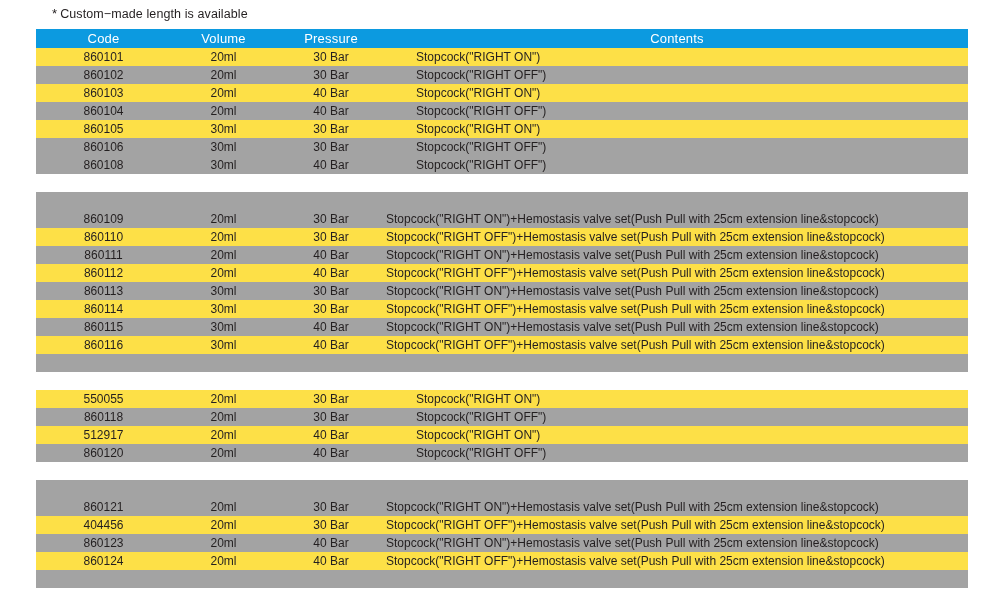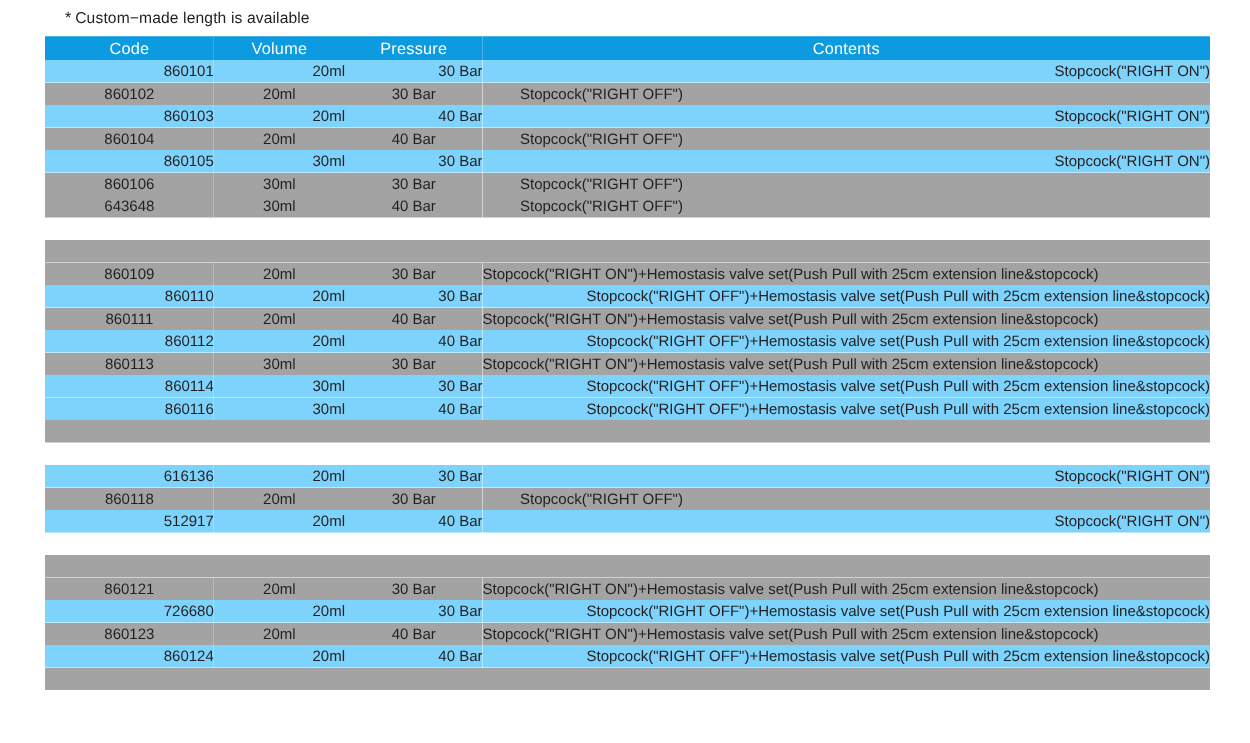--- a/index.html
+++ b/index.html
@@ -63,22 +63,21 @@
     font-size: 12px;
     color: #231f20;
     vertical-align: middle;
     overflow: hidden;
     white-space: nowrap;
   }
   table.spec tbody tr.shaded td {
     background: #a3a3a3;
   }
   table.spec tbody tr.plain td {
-    background: #7dd3fc;
-    text-align: right;
+    background: #fde047;
   }
   td.c-code   { width: 135px; text-align: center; }
   td.c-vol    { width: 105px; text-align: center; }
   td.c-pres   { width: 110px; text-align: center; }
   td.c-cont   { width: 582px; text-align: left; padding-left: 0; }
   th.c-code   { width: 135px; }
   th.c-vol    { width: 105px; }
   th.c-pres   { width: 110px; }
   th.c-cont   { width: 582px; }
   .cont-inner {
@@ -152,21 +151,21 @@
           </tr>
           <tr class="shaded">
             <td class="c-code">860106</td>
             <td class="c-vol">30ml</td>
             <td class="c-pres">30 Bar</td>
             <td class="c-cont">
               <span class="cont-inner" style="padding-left: 30px;">Stopcock("RIGHT OFF")</span>
             </td>
           </tr>
           <tr class="shaded">
-            <td class="c-code">643648</td>
+            <td class="c-code">860108</td>
             <td class="c-vol">30ml</td>
             <td class="c-pres">40 Bar</td>
             <td class="c-cont">
               <span class="cont-inner" style="padding-left: 30px;">Stopcock("RIGHT OFF")</span>
             </td>
           </tr>
           <tr class="gap">
             <td colspan="4"></td>
           </tr>
           <tr class="shaded">
@@ -213,36 +212,44 @@
             </td>
           </tr>
           <tr class="plain">
             <td class="c-code">860114</td>
             <td class="c-vol">30ml</td>
             <td class="c-pres">30 Bar</td>
             <td class="c-cont">
               <span class="cont-inner" style="padding-left: 0px;">Stopcock("RIGHT OFF")+Hemostasis valve set(Push Pull with 25cm extension line&amp;stopcock)</span>
             </td>
           </tr>
+          <tr class="shaded">
+            <td class="c-code">860115</td>
+            <td class="c-vol">30ml</td>
+            <td class="c-pres">40 Bar</td>
+            <td class="c-cont">
+              <span class="cont-inner" style="padding-left: 0px;">Stopcock("RIGHT ON")+Hemostasis valve set(Push Pull with 25cm extension line&amp;stopcock)</span>
+            </td>
+          </tr>
           <tr class="plain">
             <td class="c-code">860116</td>
             <td class="c-vol">30ml</td>
             <td class="c-pres">40 Bar</td>
             <td class="c-cont">
               <span class="cont-inner" style="padding-left: 0px;">Stopcock("RIGHT OFF")+Hemostasis valve set(Push Pull with 25cm extension line&amp;stopcock)</span>
             </td>
           </tr>
           <tr class="shaded">
             <td colspan="4"></td>
           </tr>
           <tr class="gap">
             <td colspan="4"></td>
           </tr>
           <tr class="plain">
-            <td class="c-code">616136</td>
+            <td class="c-code">550055</td>
             <td class="c-vol">20ml</td>
             <td class="c-pres">30 Bar</td>
             <td class="c-cont">
               <span class="cont-inner" style="padding-left: 30px;">Stopcock("RIGHT ON")</span>
             </td>
           </tr>
           <tr class="shaded">
             <td class="c-code">860118</td>
             <td class="c-vol">20ml</td>
             <td class="c-pres">30 Bar</td>
@@ -251,36 +258,44 @@
             </td>
           </tr>
           <tr class="plain">
             <td class="c-code">512917</td>
             <td class="c-vol">20ml</td>
             <td class="c-pres">40 Bar</td>
             <td class="c-cont">
               <span class="cont-inner" style="padding-left: 30px;">Stopcock("RIGHT ON")</span>
             </td>
           </tr>
+          <tr class="shaded">
+            <td class="c-code">860120</td>
+            <td class="c-vol">20ml</td>
+            <td class="c-pres">40 Bar</td>
+            <td class="c-cont">
+              <span class="cont-inner" style="padding-left: 30px;">Stopcock("RIGHT OFF")</span>
+            </td>
+          </tr>
           <tr class="gap">
             <td colspan="4"></td>
           </tr>
           <tr class="shaded">
             <td colspan="4"></td>
           </tr>
           <tr class="shaded">
             <td class="c-code">860121</td>
             <td class="c-vol">20ml</td>
             <td class="c-pres">30 Bar</td>
             <td class="c-cont">
               <span class="cont-inner" style="padding-left: 0px;">Stopcock("RIGHT ON")+Hemostasis valve set(Push Pull with 25cm extension line&amp;stopcock)</span>
             </td>
           </tr>
           <tr class="plain">
-            <td class="c-code">726680</td>
+            <td class="c-code">404456</td>
             <td class="c-vol">20ml</td>
             <td class="c-pres">30 Bar</td>
             <td class="c-cont">
               <span class="cont-inner" style="padding-left: 0px;">Stopcock("RIGHT OFF")+Hemostasis valve set(Push Pull with 25cm extension line&amp;stopcock)</span>
             </td>
           </tr>
           <tr class="shaded">
             <td class="c-code">860123</td>
             <td class="c-vol">20ml</td>
             <td class="c-pres">40 Bar</td>

